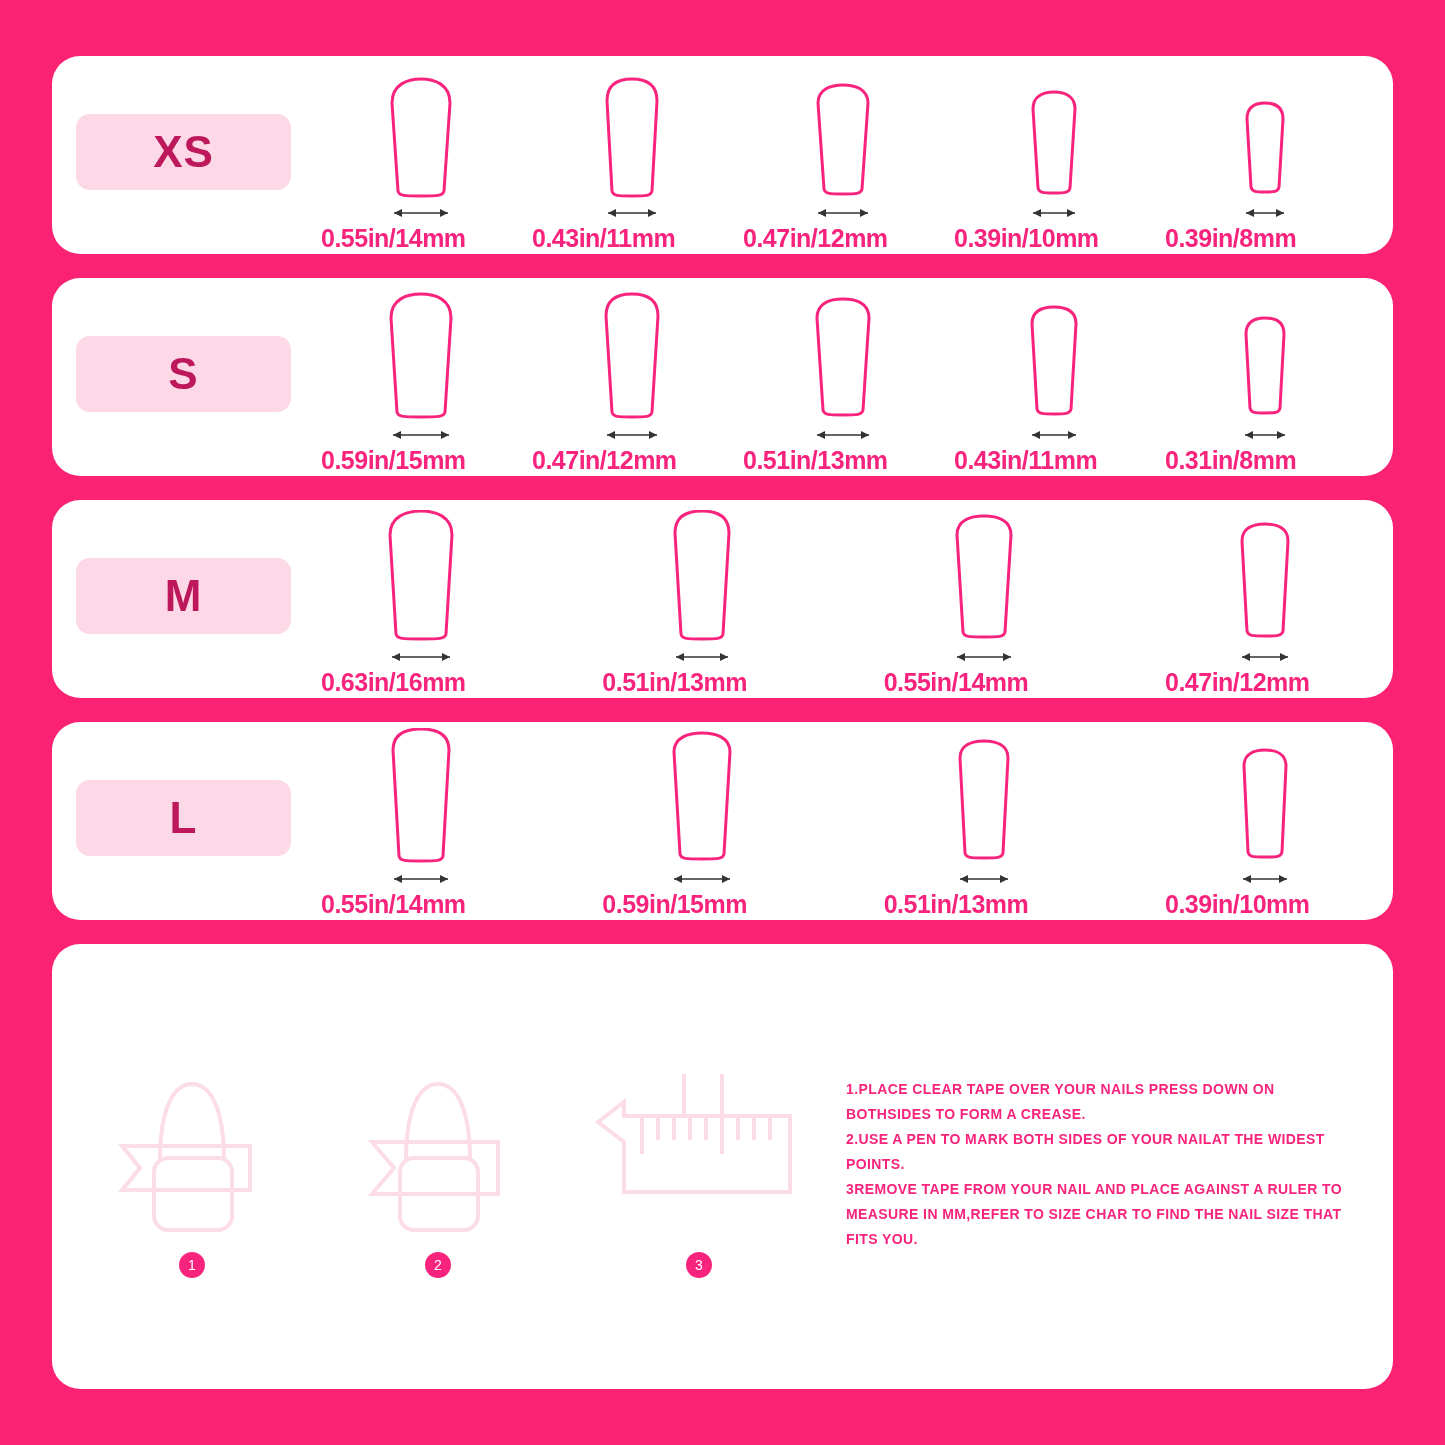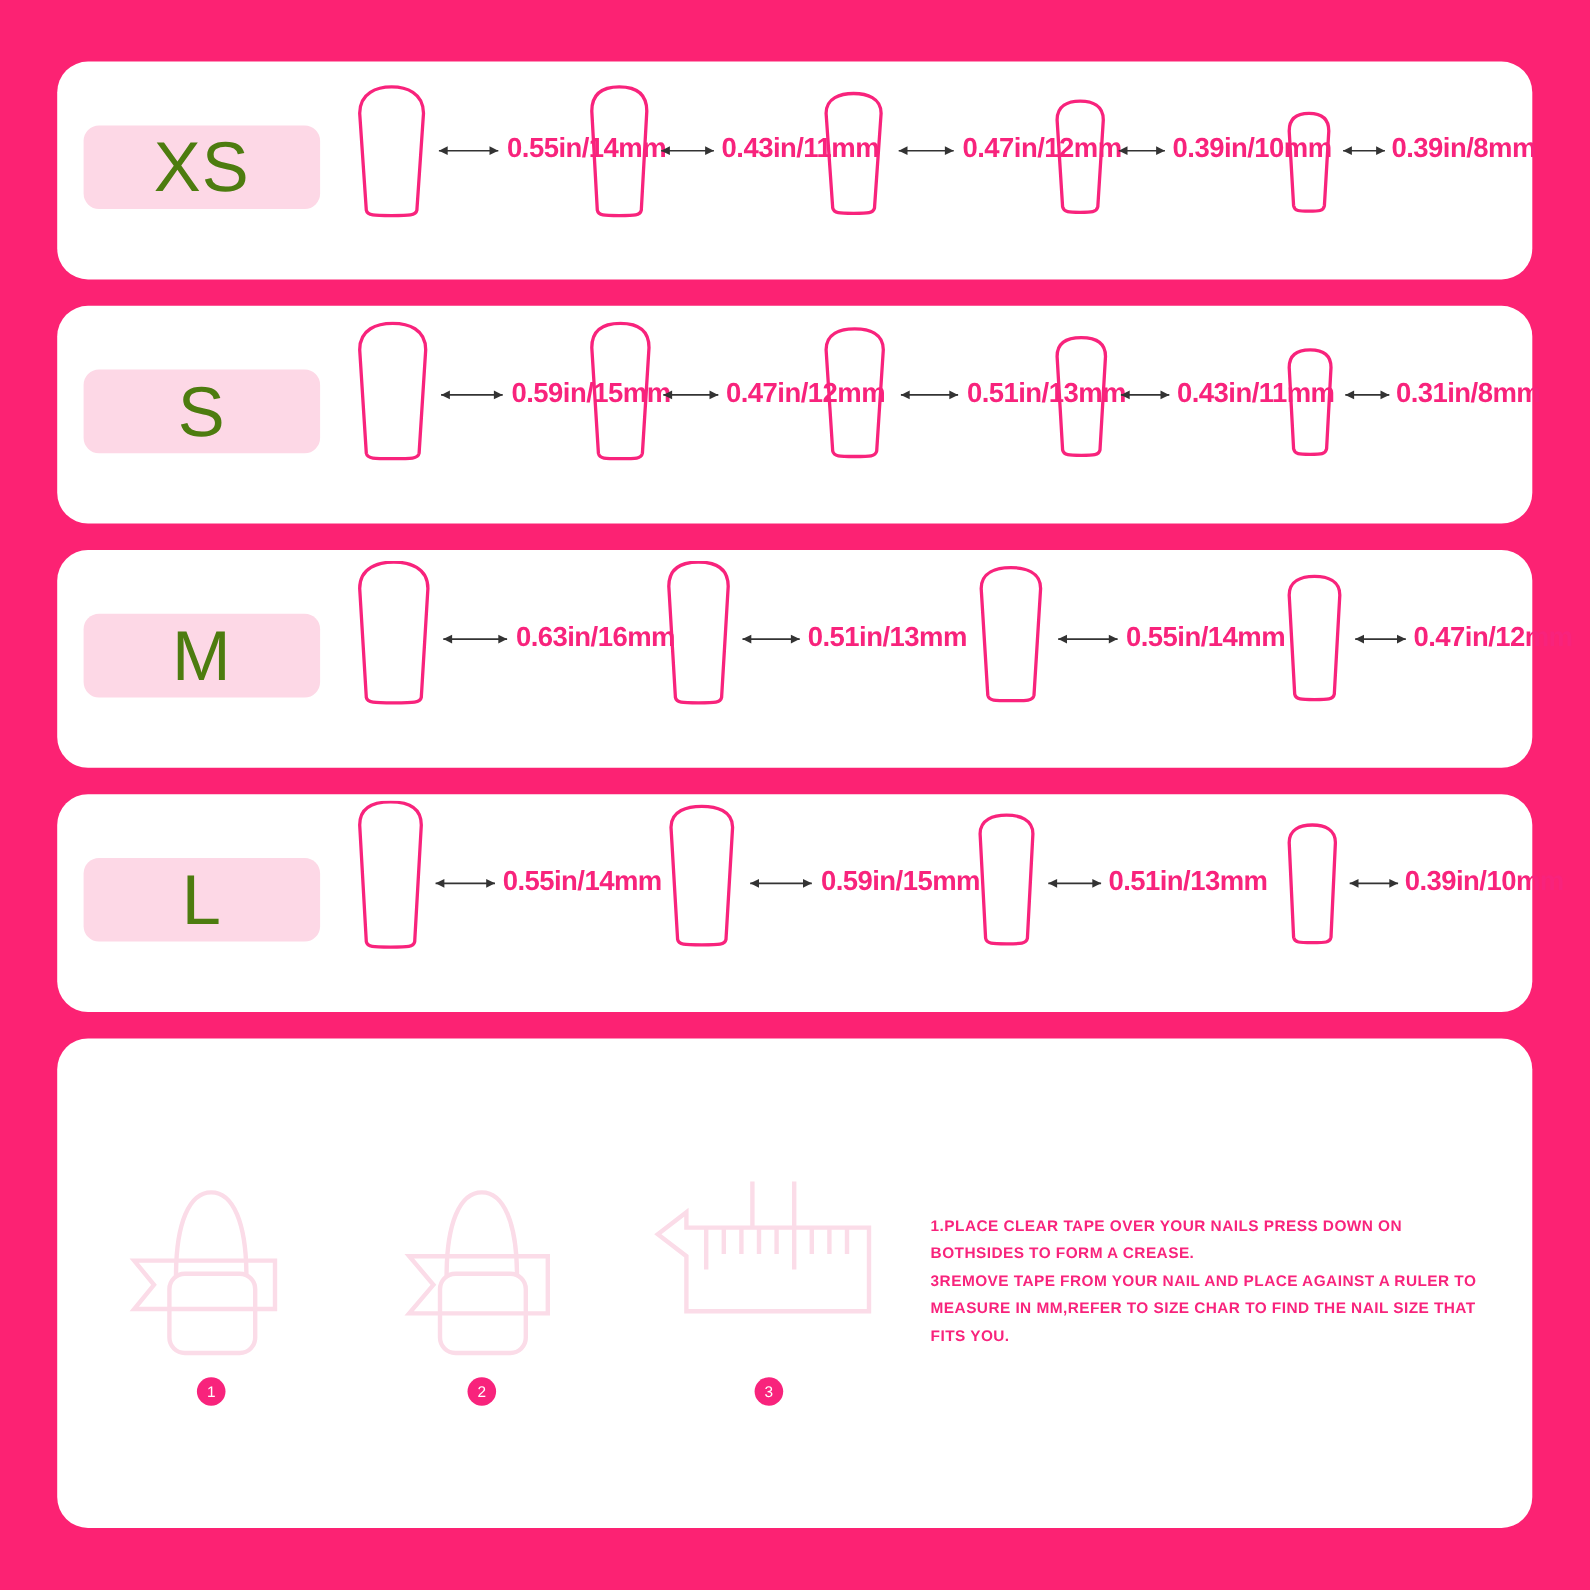--- a/index.html
+++ b/index.html
@@ -33,37 +33,36 @@
     height: 76px;
     background: #FDD8E6;
     border-radius: 14px;
     display: flex;
     align-items: center;
     justify-content: center;
     margin-top: 58px;
     flex: 0 0 auto;
   }
   .size-badge span {
-    color: #4d7c0f;
-    font-size: 64px;
-    font-weight: normal;
+    color: #be185d;
+    font-size: 44px;
+    font-weight: bold;
     letter-spacing: 1px;
   }
   .nails {
     flex: 1;
     display: flex;
     align-items: flex-start;
     justify-content: space-between;
     padding-left: 30px;
     padding-top: 14px;
   }
   .nail-col {
     display: flex;
-    flex-direction: row;
-    align-items: center;
+    flex-direction: column;
     width: 200px;
   }
   .nail-shape-wrap {
     height: 130px;
     display: flex;
     align-items: flex-end;
     justify-content: center;
   }
   .arrow-row {
     height: 20px;
@@ -474,17 +473,18 @@
             <line x1="100" y1="24" x2="100" y2="66"></line>
             <line x1="138" y1="24" x2="138" y2="66"></line>
           </g>
         </svg>
         <div class="step-num">3</div>
       </div>
 
     </div>
     <div class="instructions">
       <p>1.PLACE CLEAR TAPE OVER YOUR NAILS PRESS DOWN ON BOTHSIDES TO FORM A CREASE.</p>
+      <p>2.USE A PEN TO MARK BOTH SIDES OF YOUR NAILAT THE WIDEST POINTS.</p>
       <p>3REMOVE TAPE FROM YOUR NAIL AND PLACE AGAINST A RULER TO MEASURE IN MM,REFER TO SIZE CHAR TO FIND THE NAIL SIZE THAT FITS YOU.</p>
     </div>
   </div>
 
 </div>
 
 </body></html>

